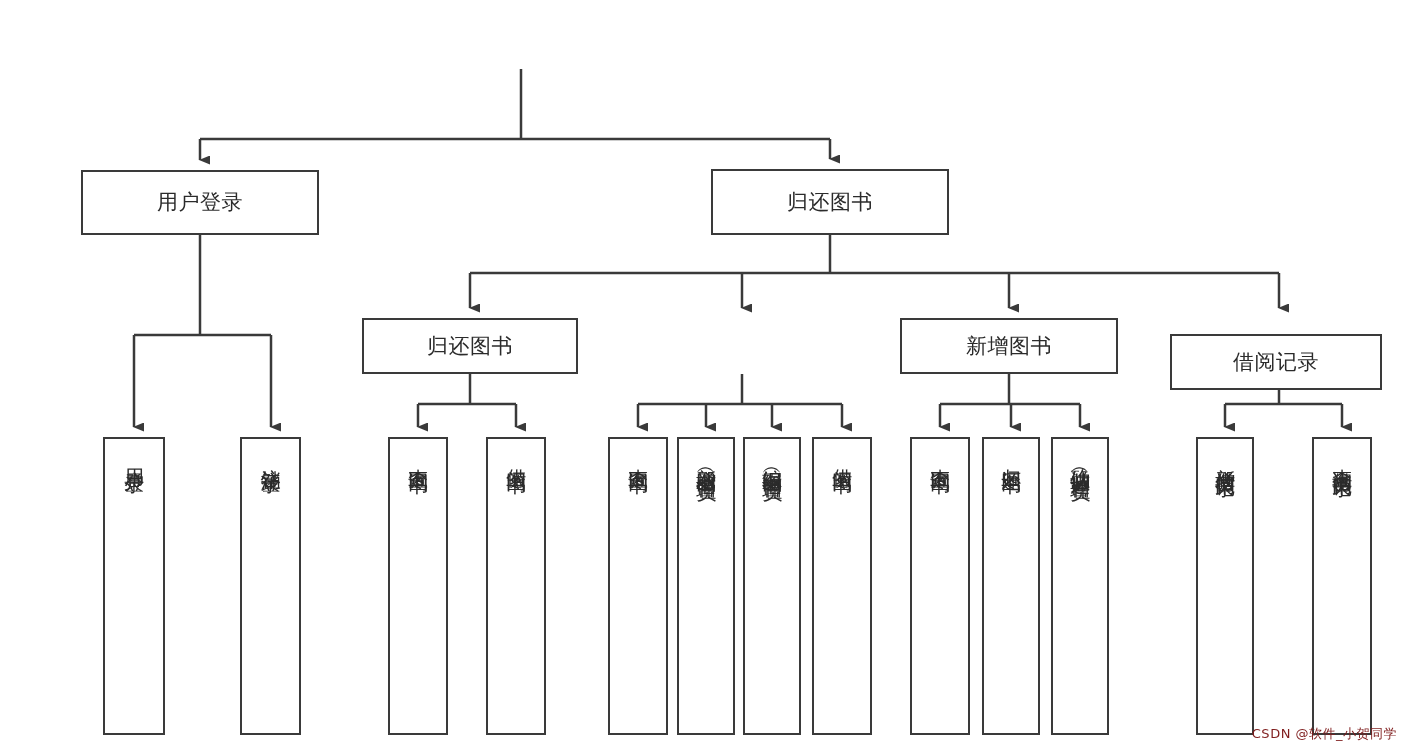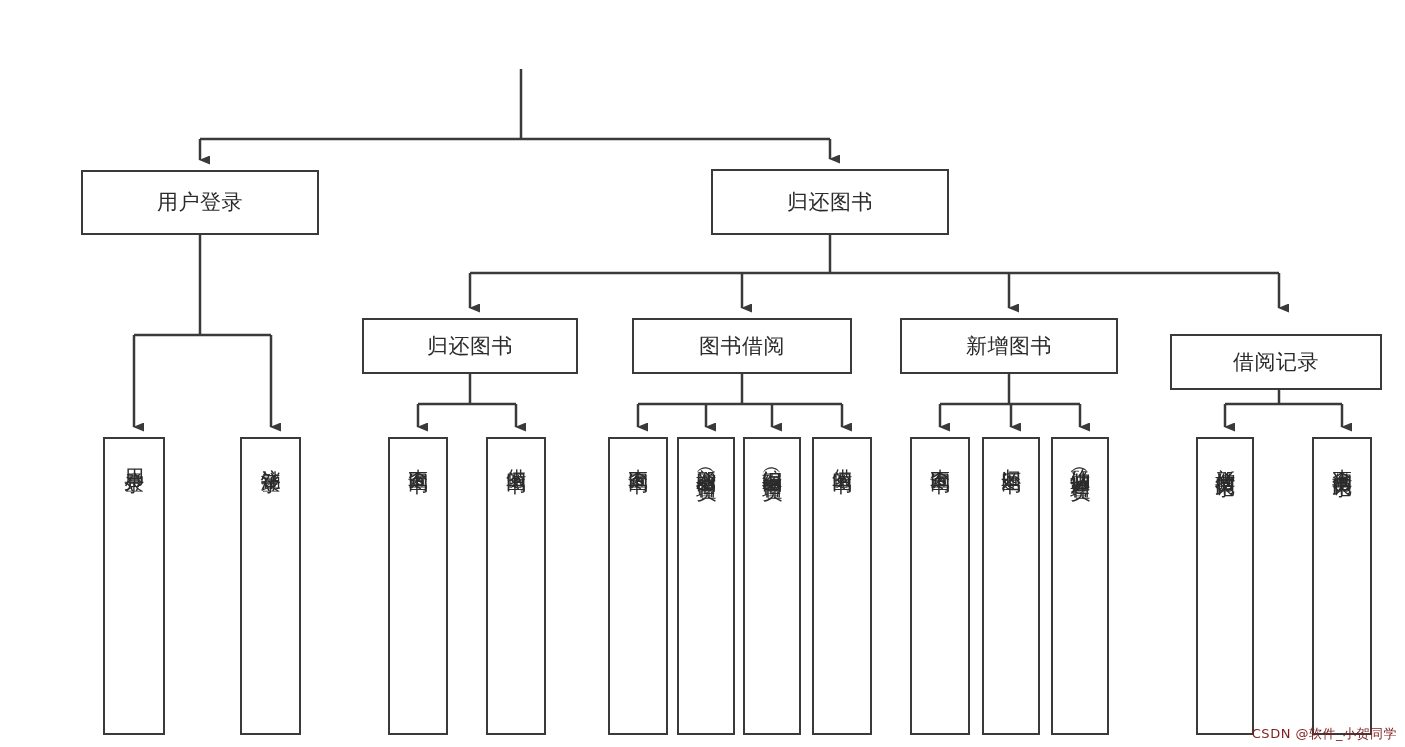--- a/index.html
+++ b/index.html
@@ -125,23 +125,20 @@
   <div class="node" style="left: 81px; top: 170px; width: 238px; height: 65px;">
     <span class="node-label">用户登录</span>
   </div>
   <div class="node" style="left: 711px; top: 169px; width: 238px; height: 66px;">
     <span class="node-label">归还图书</span>
   </div>
 
   <div class="node" style="left: 362px; top: 318px; width: 216px; height: 56px;">
     <span class="node-label">归还图书</span>
   </div>
-  <div class="node" style="left: 632px; top: 318px; width: 220px; height: 56px;">
-    <span class="node-label">图书借阅</span>
-  </div>
   <div class="node" style="left: 900px; top: 318px; width: 218px; height: 56px;">
     <span class="node-label">新增图书</span>
   </div>
   <div class="node" style="left: 1170px; top: 334px; width: 212px; height: 56px;">
     <span class="node-label">借阅记录</span>
   </div>
 
   <div class="node vertical" style="left: 103px; top: 437px; width: 62px; height: 298px;">
     <span class="node-label">用户登录</span>
   </div>

